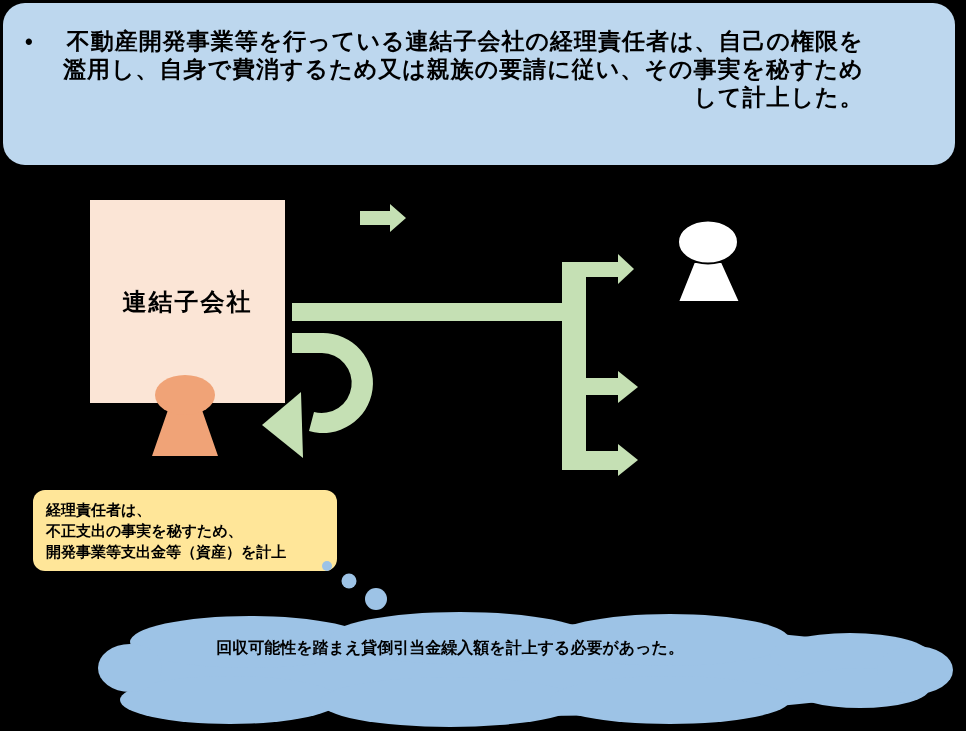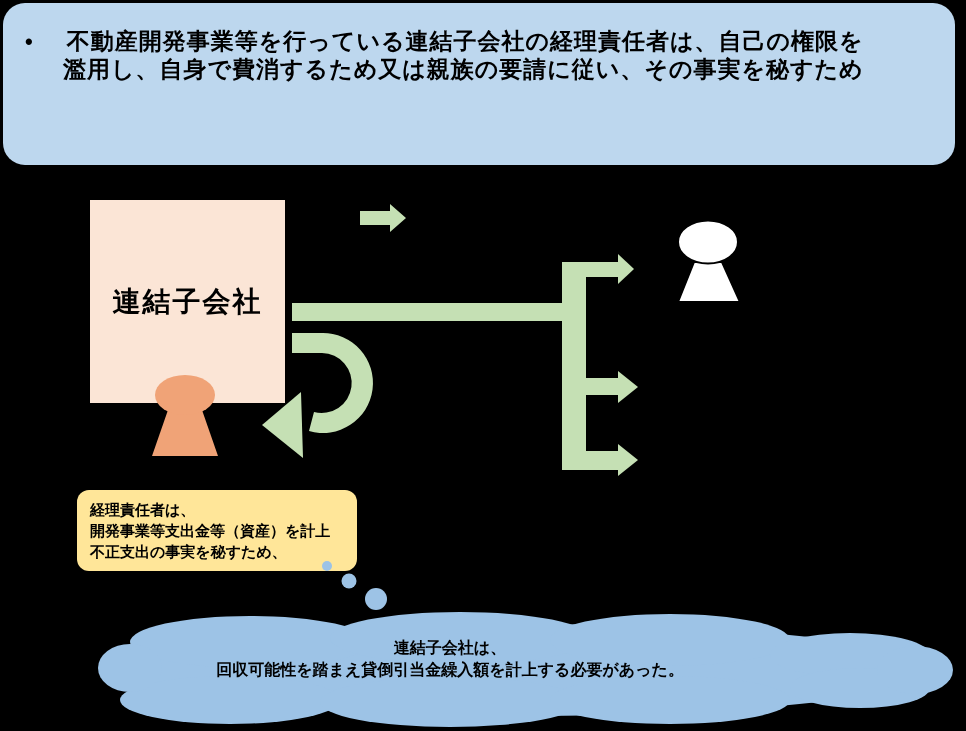--- a/index.html
+++ b/index.html
@@ -15,58 +15,58 @@
     position:absolute;left:22px;top:26px;font-size:22px;font-weight:bold;
   }
   .top-lines{
     position:absolute;left:60px;top:24px;font-size:23px;font-weight:bold;
     line-height:28px;letter-spacing:1px;white-space:nowrap;text-align:right;
   }
   .sub-box{
     position:absolute;left:90px;top:200px;width:195px;height:203px;
     background:#FBE5D6;display:flex;align-items:center;justify-content:center;
   }
-  .sub-label{font-size:28px;font-weight:bold;letter-spacing:2px;}
+  .sub-label{font-size:24px;font-weight:bold;letter-spacing:2px;}
   .overlay{
     position:absolute;left:0;top:0;z-index:5;pointer-events:none;
   }
   .note-callout{
-    position:absolute;left:33px;top:490px;width:280px;height:81px;
+    position:absolute;left:33px;top:490px;width:304px;height:81px;
     background:#FFE699;border-radius:12px;box-sizing:border-box;
     padding:9px 0 0 13px;font-size:15px;font-weight:bold;line-height:21px;
     white-space:nowrap;
-    margin-left:44px;
   }
   .cloud-text{
     position:absolute;left:100px;top:637px;width:700px;z-index:6;
     text-align:center;font-size:16px;font-weight:bold;line-height:22px;
     white-space:nowrap;
   }
 </style>
 </head>
 <body>
 
 <div class="canvas">
 
   <div class="top-callout">
     <span class="top-bullet">•</span>
     <div class="top-lines">
       <div>不動産開発事業等を行っている連結子会社の経理責任者は、自己の権限を</div>
       <div>濫用し、自身で費消するため又は親族の要請に従い、その事実を秘すため</div>
+      <div>して計上した。</div>
     </div>
   </div>
 
   <div class="sub-box">
     <span class="sub-label">連結子会社</span>
   </div>
 
   <div class="note-callout">
     <div>経理責任者は、</div>
+    <div>不正支出の事実を秘すため、</div>
     <div>開発事業等支出金等（資産）を計上</div>
-    <div>不正支出の事実を秘すため、</div>
   </div>
 
   <svg class="overlay" width="966" height="731" viewBox="0 0 966 731">
 
     <polygon points="360,211 390,211 390,204 406,218 390,232 390,225 360,225" fill="#C5E0B4"></polygon>
 
     <rect x="292" y="303" width="294" height="18" fill="#C5E0B4"></rect>
 
     <rect x="562" y="262" width="24" height="208" fill="#C5E0B4"></rect>
 
@@ -115,17 +115,16 @@
       <ellipse cx="230" cy="700" rx="110" ry="24"></ellipse>
       <ellipse cx="450" cy="702" rx="130" ry="25"></ellipse>
       <ellipse cx="670" cy="700" rx="120" ry="24"></ellipse>
       <ellipse cx="860" cy="688" rx="70" ry="20"></ellipse>
       <ellipse cx="130" cy="668" rx="32" ry="24"></ellipse>
       <ellipse cx="915" cy="670" rx="38" ry="24"></ellipse>
     </g>
   </svg>
 
   <div class="cloud-text">
-    <div>連結子会社は、</div>
     <div>回収可能性を踏まえ貸倒引当金繰入額を計上する必要があった。</div>
   </div>
 
 </div>
 
 </body></html>

